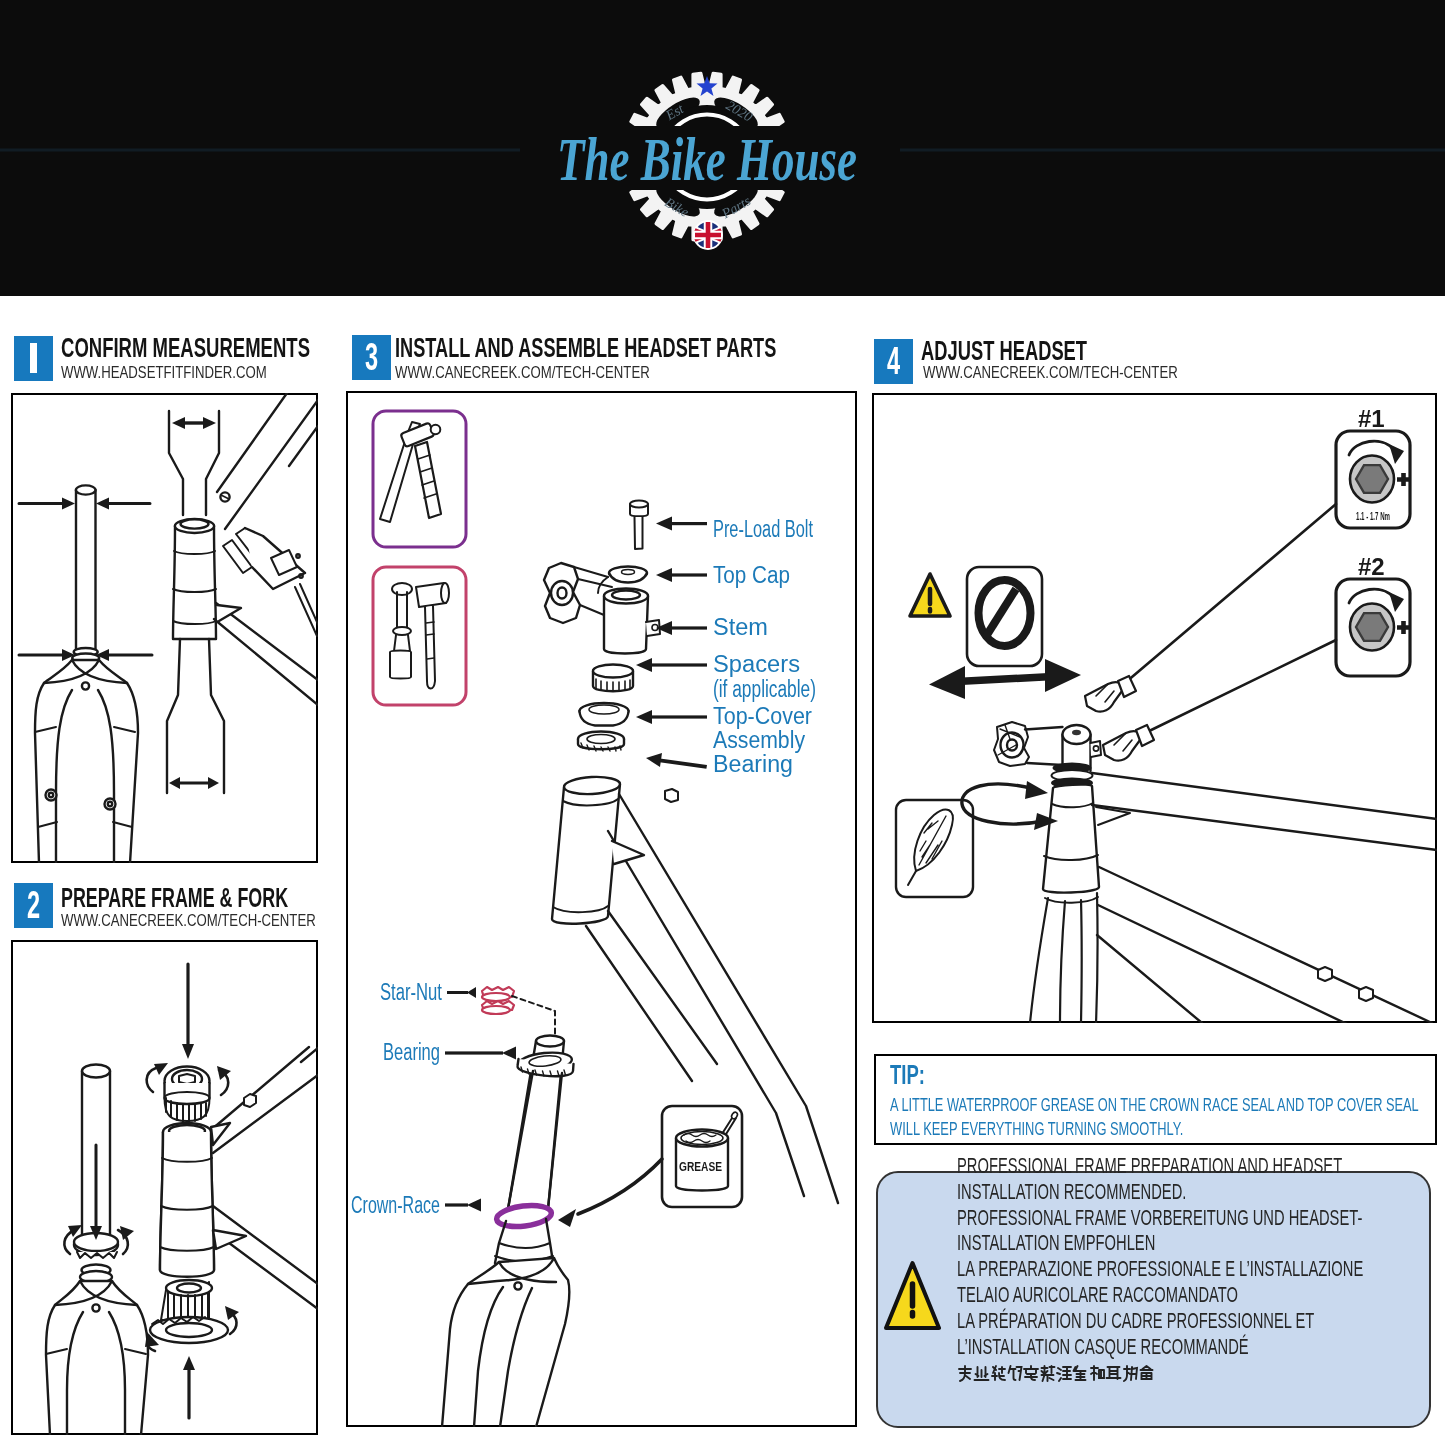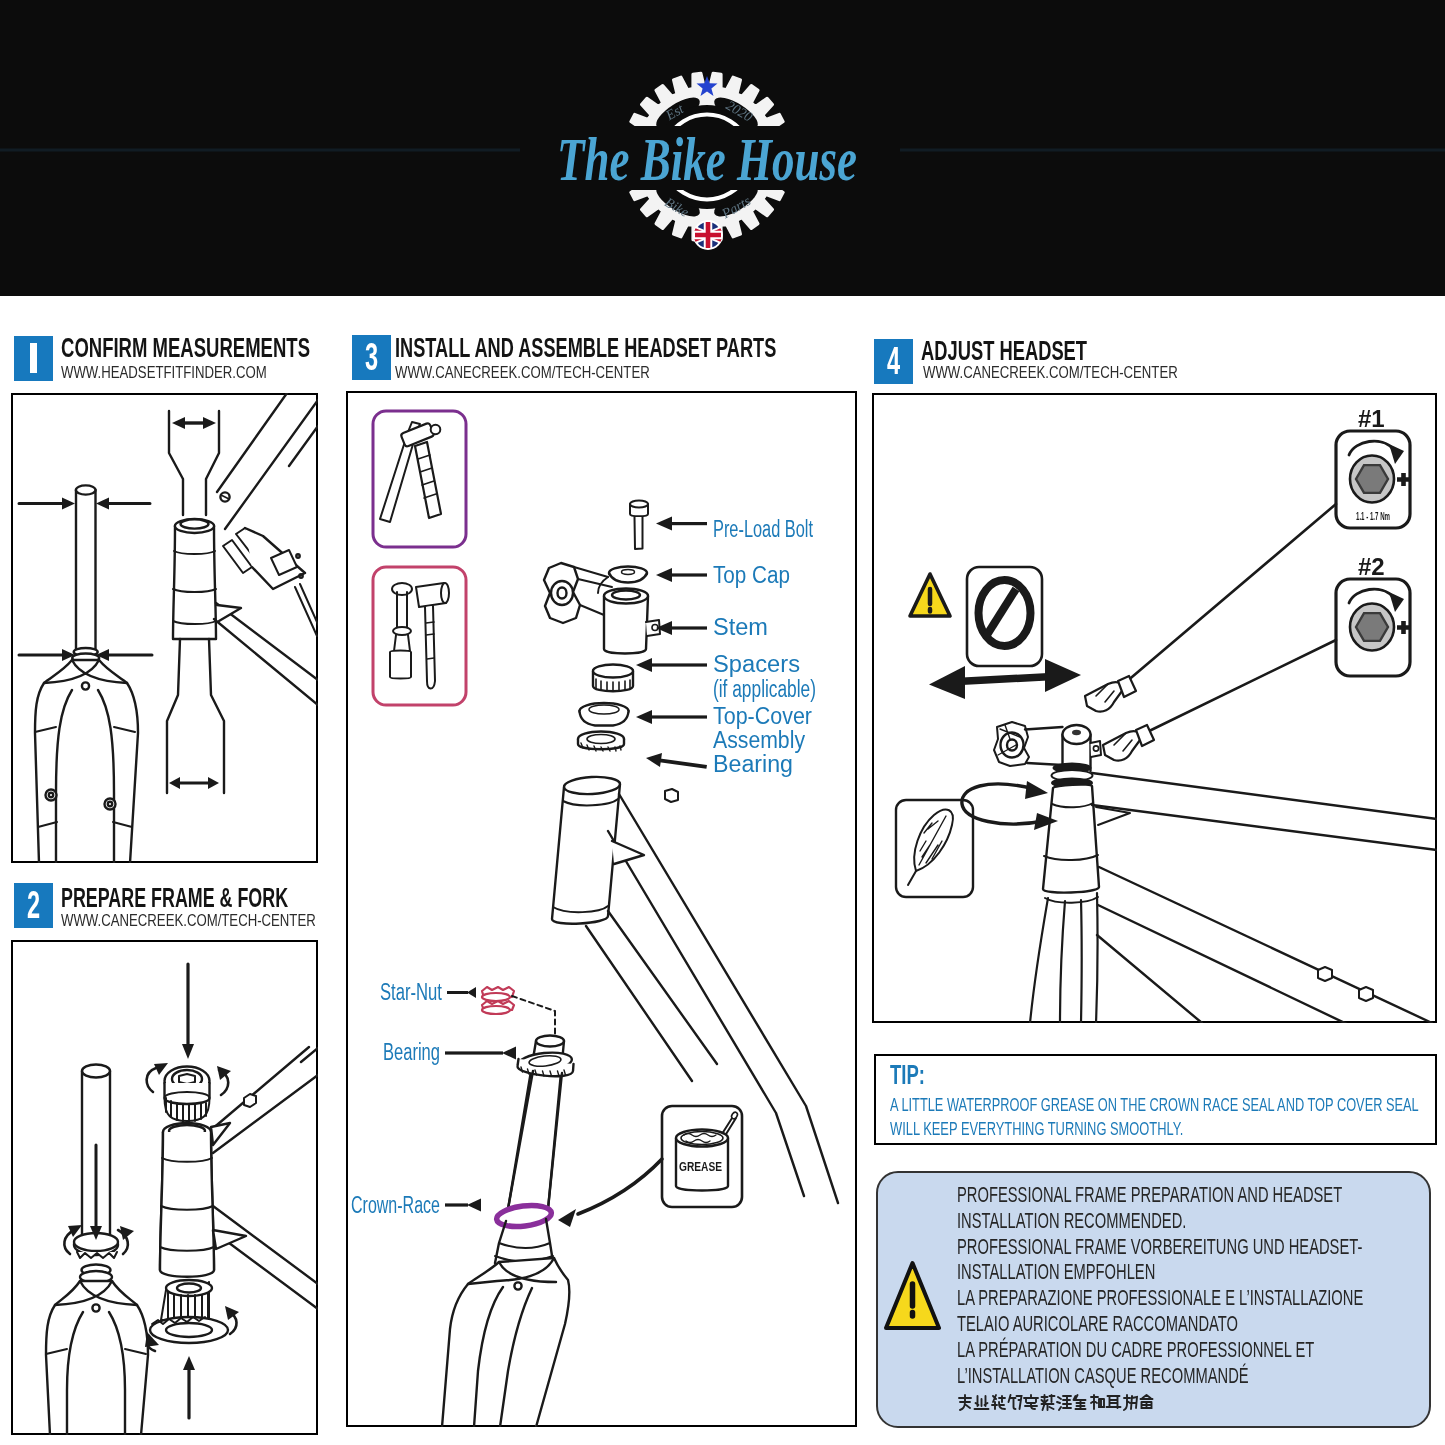--- a/index.html
+++ b/index.html
@@ -417,21 +417,21 @@
   <div class="abs" style="left:874px;top:1054px;width:563px;height:91px;border:2px solid #000;"></div>
   <div class="abs bluelab" style="left:890px;top:1060px;font-size:27px;font-weight:bold;transform:scaleX(0.686);">TIP:</div>
   <div class="abs bluelab" style="left:890px;top:1094px;font-size:19px;transform:scaleX(0.674);">A LITTLE WATERPROOF GREASE ON THE CROWN RACE SEAL AND TOP COVER SEAL</div>
   <div class="abs bluelab" style="left:890px;top:1118px;font-size:19px;transform:scaleX(0.678);">WILL KEEP EVERYTHING TURNING SMOOTHLY.</div>
 
   <div class="abs" style="left:876px;top:1171px;width:555px;height:257px;background:#c9d9ee;border:2px solid #333;border-radius:22px;"></div>
   <svg class="abs" style="left:876px;top:1171px" width="555" height="257" viewBox="0 0 555 257" id="svgblue">
     <path d="M36.5,92 L63,157 L10,157 Z" fill="#f6d81c" stroke="#111" stroke-width="4" stroke-linejoin="round"></path>
     <path d="M36.5,113 L36.5,135 M36.5,141.5 L36.5,145" stroke="#111" stroke-width="5.5" stroke-linecap="round"></path>
   </svg>
-  <div class="abs" id="bluetext" style="left:957px;top:1183px;width:480px;font-size:21.5px;line-height:25.8px;color:#262626;">
+  <div class="abs" id="bluetext" style="left:957px;top:1154px;width:480px;font-size:21.5px;line-height:25.8px;color:#262626;">
     <div style="transform:scaleX(0.685);transform-origin:left center;white-space:nowrap;">PROFESSIONAL FRAME PREPARATION AND HEADSET</div>
     <div style="transform:scaleX(0.685);transform-origin:left center;white-space:nowrap;">INSTALLATION RECOMMENDED.</div>
     <div style="transform:scaleX(0.685);transform-origin:left center;white-space:nowrap;">PROFESSIONAL FRAME VORBEREITUNG UND HEADSET-</div>
     <div style="transform:scaleX(0.685);transform-origin:left center;white-space:nowrap;">INSTALLATION EMPFOHLEN</div>
     <div style="transform:scaleX(0.685);transform-origin:left center;white-space:nowrap;">LA PREPARAZIONE PROFESSIONALE E L’INSTALLAZIONE</div>
     <div style="transform:scaleX(0.685);transform-origin:left center;white-space:nowrap;">TELAIO AURICOLARE RACCOMANDATO</div>
     <div style="transform:scaleX(0.685);transform-origin:left center;white-space:nowrap;">LA PRÉPARATION DU CADRE PROFESSIONNEL ET</div>
     <div style="transform:scaleX(0.685);transform-origin:left center;white-space:nowrap;">L’INSTALLATION CASQUE RECOMMANDÉ</div>
     <div id="cjkline" style="height:26px;">
         <svg width="200" height="17" viewBox="0 0 200 17" style="display:block;margin-top:5px;">

